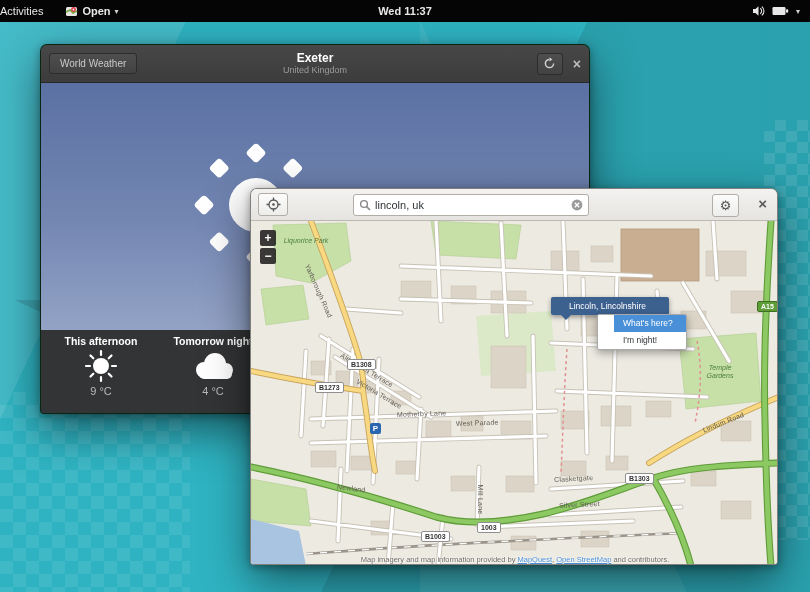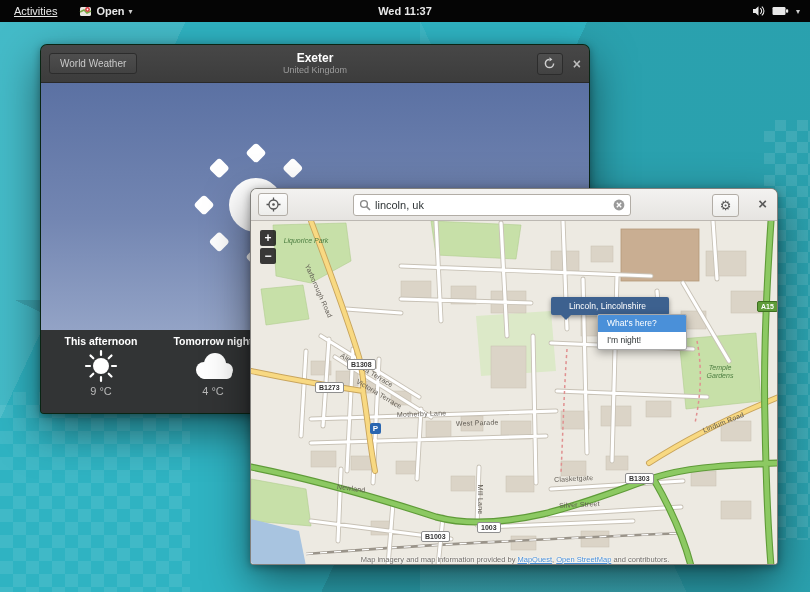--- a/index.html
+++ b/index.html
@@ -22,21 +22,21 @@
     background-size:26px 26px; background-position:0 0,13px 13px; }
   .wp-checker2 { position:absolute; right:0; top:120px; width:46px; height:420px; opacity:.7;
     background-image:
       linear-gradient(45deg, rgba(255,255,255,.14) 25%, transparent 25%, transparent 75%, rgba(255,255,255,.14) 75%),
       linear-gradient(45deg, rgba(255,255,255,.14) 25%, transparent 25%, transparent 75%, rgba(255,255,255,.14) 75%);
     background-size:22px 22px; background-position:0 0,11px 11px; }
 
   
   .topbar { position:absolute; left:0; top:0; width:810px; height:22px; background:#050505;
     color:#e8e8e8; font-size:11px; z-index:50; display:flex; align-items:center; }
-  .tb-activities { margin-left:14px; cursor:default;text-decoration:underline; }
+  .tb-activities { margin-left:0; cursor:default; }
   .tb-app { display:flex; align-items:center; gap:4px; margin-left:22px; font-weight:bold; }
   .tb-clock { position:absolute; left:0; right:0; text-align:center; font-weight:bold; }
   .tb-right { position:absolute; right:10px; top:0; height:22px; display:flex; align-items:center; gap:7px; }
   .tb-caret { font-size:8px; color:#cfcfcf; }
 
   
   .window { position:absolute; border-radius:7px 7px 4px 4px; box-shadow:0 16px 44px rgba(0,0,0,.5), 0 2px 8px rgba(0,0,0,.35); }
 
   
   .weather { left:40px; top:44px; width:550px; height:370px; z-index:10; overflow:hidden;
@@ -59,21 +59,21 @@
   .fc-icon { height:38px; display:flex; align-items:center; }
   .fc-temp { color:#b9b9b9; font-size:11px; }
 
   
   .maps { left:250px; top:188px; width:528px; height:377px; z-index:20; overflow:hidden;
     border:1px solid rgba(0,0,0,.45); background:#edeae2; }
   .mw-header { position:relative; height:32px; background:linear-gradient(#f3f2f0,#e6e4e1);
     border-bottom:1px solid #bcb8b2; display:flex; align-items:center; padding:0 7px; }
   .mw-roundbtn { width:30px; height:23px; border:1px solid #b2ada6; border-radius:3px;
     background:linear-gradient(#fcfcfc,#ededeb); display:flex; align-items:center; justify-content:center; }
-  .mw-search { position:absolute; left:102px; width:278px; height:22px; top:5px;
+  .mw-search { position:absolute; left:102px; width:236px; height:22px; top:5px;
     background:#fff; border:1px solid #b2ada6; border-radius:3px; display:flex; align-items:center; padding:0 5px; gap:4px; }
   .mw-search input { flex:1; border:none; outline:none; background:transparent; font-size:11px; color:#2e3436;
     font-family:"Liberation Sans",sans-serif; }
   .mw-gear { position:absolute; right:38px; top:5px; width:27px; height:23px; border:1px solid #b2ada6;
     border-radius:3px; background:linear-gradient(#fcfcfc,#ededeb); font-size:13px; color:#555;
     display:flex; align-items:center; justify-content:center; }
   .mw-close { position:absolute; right:10px; top:7px; background:none; border:none; color:#5a5a5a;
     font-size:15px; font-weight:bold; line-height:15px; }
 
   .map-area { position:relative; width:528px; height:345px; background:#edeae2; }
@@ -93,21 +93,21 @@
   .zoombtn { width:16px; height:16px; background:rgba(25,25,25,.85); color:#fff; border:none;
     border-radius:2px; font-size:12px; line-height:13px; font-weight:bold; padding:0; }
 
   .bubble { position:absolute; left:300px; top:76px; width:118px; height:18px; background:#3d618f;
     color:#fff; font-size:8.5px; line-height:18px; padding-left:18px; border-radius:2px;
     box-shadow:0 2px 5px rgba(0,0,0,.4); }
   .bubble-tail { position:absolute; left:310px; top:94px; width:0; height:0;
     border:5px solid transparent; border-top-color:#3d618f; }
   .ctxmenu { position:absolute; left:346px; top:93px; width:90px; background:#fff;
     border:1px solid #a9a9a9; border-radius:2px; box-shadow:0 3px 8px rgba(0,0,0,.35); overflow:hidden; }
-  .ctx-item { height:17px; line-height:17px; padding-left:9px; font-size:8.5px; color:#2e3436; }
+  .ctx-item { height:17px; line-height:17px; padding-left:9px; font-size:8.5px; color:#2e3436;margin-left:16px; }
   .ctx-item.selected { background:#4a90d9; color:#fff; }
 
   .attribution { position:absolute; bottom:2px; left:0; right:0; text-align:center; font-size:7.5px;
     color:#6e6a64; text-shadow:0 0 2px #fff, 0 0 2px #fff; }
   .attribution .lnk { color:#4a90d9; text-decoration:underline; }
 </style>
 </head>
 <body>
 
 <div class="wallpaper">

